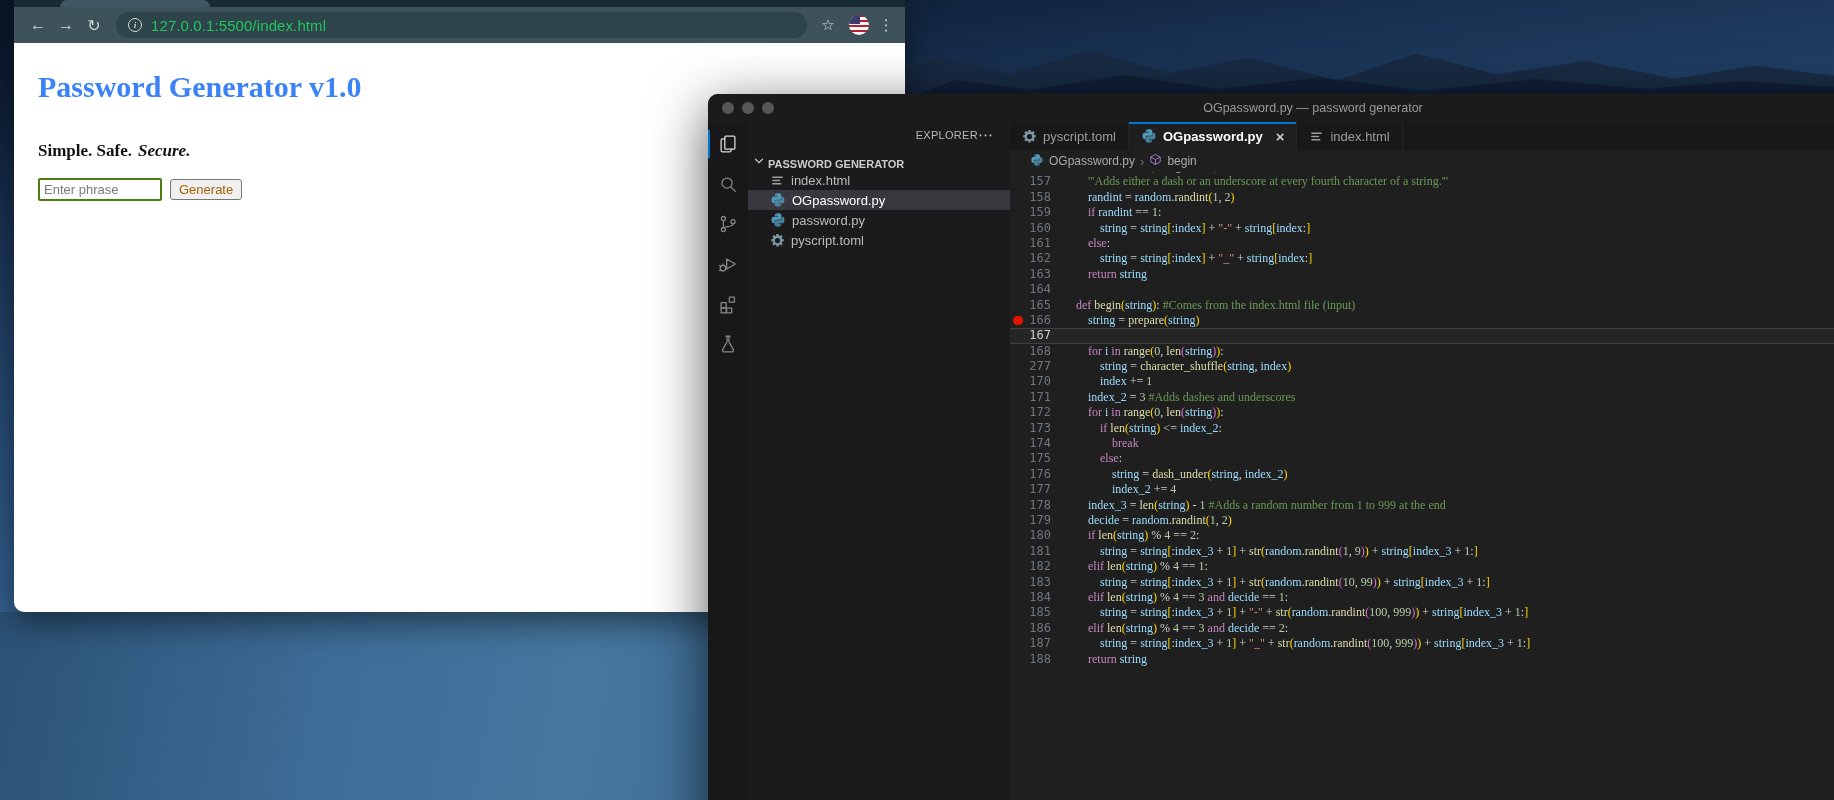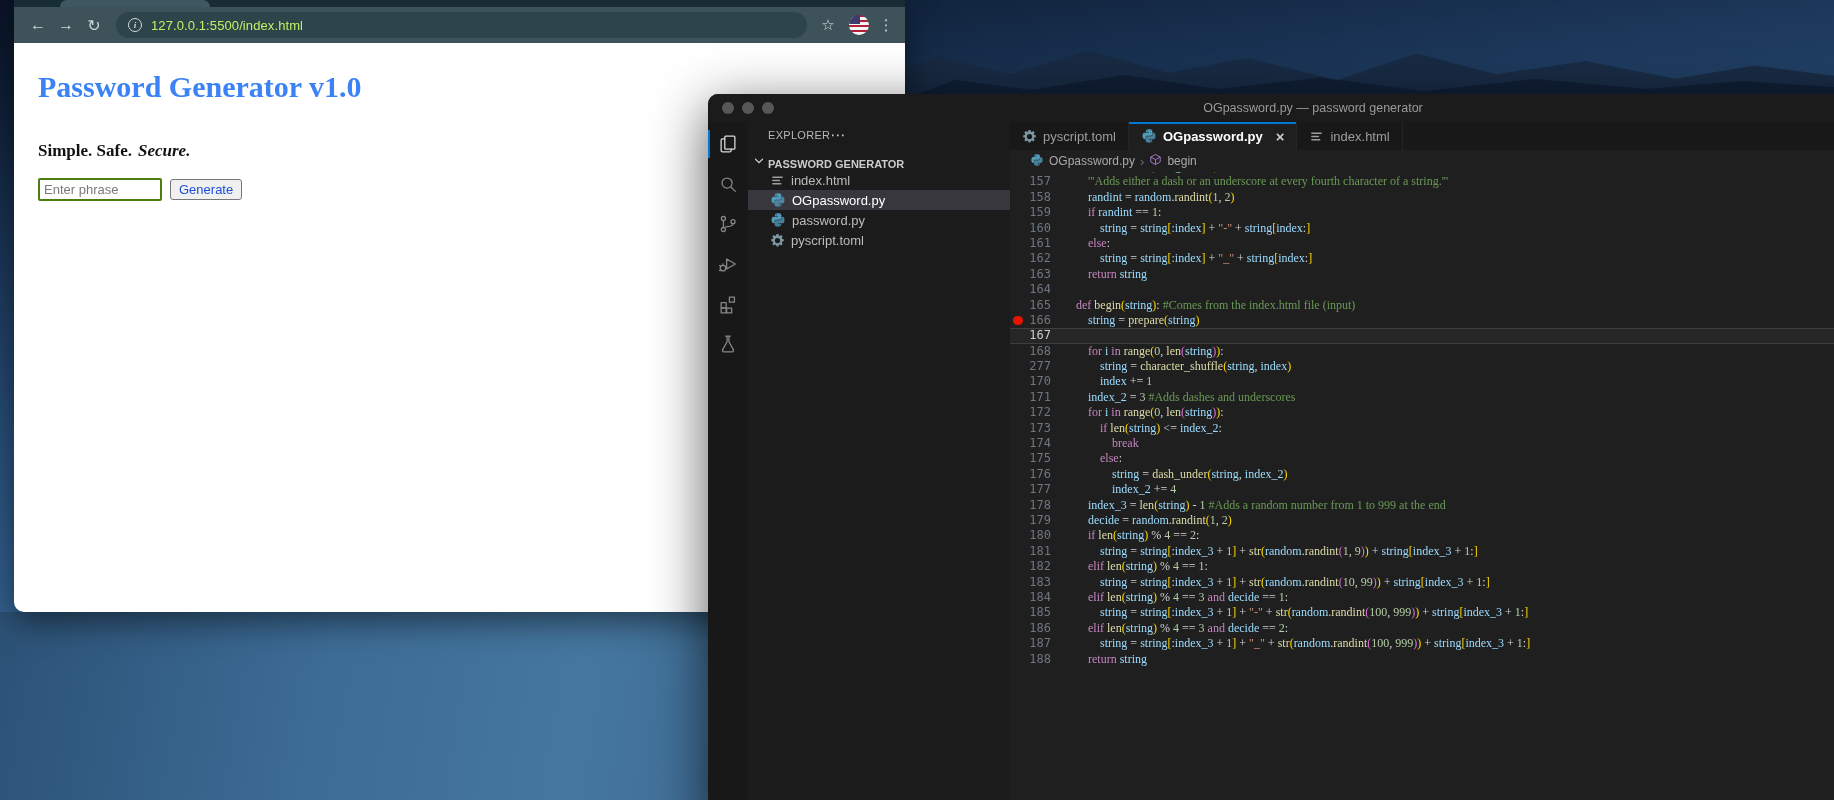--- a/index.html
+++ b/index.html
@@ -20,51 +20,51 @@
   
   .browser { position:absolute; left:14px; top:0; width:891px; height:612px; z-index:1;
     background:#fff; border-radius:0 0 10px 10px; box-shadow:0 10px 32px rgba(0,0,0,.5); }
   .tabstrip { height:7px; background:#172c33; position:relative; }
   .toptab { position:absolute; left:46px; top:0; width:150px; height:7px; background:#3e5862; border-radius:8px 8px 0 0; }
   .toolbar { height:36px; background:#3e5359; display:flex; align-items:center; padding:0 10px; }
   .nav-btn { width:28px; text-align:center; font-size:16px; color:#ccd6d9; cursor:default; }
   .urlbar { flex:1; height:26px; background:#2d444b; border-radius:14px; display:flex; align-items:center; padding:0 12px; gap:9px; margin:0 8px; }
   .info-icon { width:14px; height:14px; border:1.4px solid #cfd6d9; border-radius:50%; color:#cfd6d9;
     font:italic 700 9px "Liberation Serif",serif; display:flex; align-items:center; justify-content:center; flex:none; }
-  .url-text { color:#bef264; font-size:13px; letter-spacing:.1px; }
+  .url-text { color:#22c55e; font-size:15px; letter-spacing:.1px; }
   .star { font-size:15px; color:#d7dde0; width:26px; text-align:center; }
   .avatar { width:20px; height:20px; border-radius:50%; overflow:hidden; position:relative; margin:0 8px; flex:none;
     background:repeating-linear-gradient(180deg,#b22234 0 2.5px,#f6f6f6 2.5px 5px); }
   .canton { position:absolute; left:0; top:0; width:11px; height:9px; background:#3c3b6e; }
   .menu { font-size:15px; color:#ccd6d9; width:18px; text-align:center; }
   .page { padding:13px 24px; }
   .page h1 { font:700 30px "Liberation Serif",serif; color:#3b82f6; margin-top:14px; }
   .page h3 { font:700 17px "Liberation Serif",serif; color:#111; margin-top:37px; }
   .page h3 em { margin-left:6px; }
   .controls { margin-top:17px; display:flex; gap:8px; align-items:center; }
   .controls input { width:124px; font:13px "Liberation Sans",sans-serif; padding:2px 4px; border:2px solid #4d7c0f; border-radius:2px; color:#222; }
   .controls input::placeholder { color:#7a7a7a; }
-  .controls button { font:13px "Liberation Sans",sans-serif; color:#1d4ed8; background:#f0f0f0; border:1px solid #777; border-radius:3px; padding:2px 8px; }
+  .controls button { font:13px "Liberation Sans",sans-serif; color:#a16207; background:#f0f0f0; border:1px solid #777; border-radius:3px; padding:2px 8px; }
 
   
   .vscode { position:absolute; left:708px; top:94px; width:1210px; height:740px; z-index:2;
     background:#1f1f1f; border-radius:10px 10px 0 0; box-shadow:0 14px 55px rgba(0,0,0,.65); }
   .titlebar { height:28px; background:#1b1b1b; border-radius:10px 10px 0 0; display:flex; align-items:center; position:relative; }
   .dots { position:absolute; left:14px; top:8px; display:flex; gap:8px; }
   .dot { width:12px; height:12px; border-radius:50%; background:#575757; }
   .vtitle { margin:0 auto; font-size:12.5px; color:#9a9a9a; }
   .vbody { display:flex; height:712px; }
 
   .activitybar { width:40px; background:#181818; padding-top:2px; flex:none; }
   .ab-item { height:40px; position:relative; display:flex; align-items:center; justify-content:center; color:#868686; }
   .ab-item.active { color:#d9d9d9; }
   .ab-item.active::before { content:''; position:absolute; left:0; top:6px; bottom:6px; width:2px; background:#0078d4; }
 
   .sidebar { width:262px; background:#1b1b1c; flex:none; font-size:13px; }
-  .sb-head { height:26px; display:flex; align-items:center; justify-content:flex-start; padding:0 16px 0 20px; color:#b8b8b8; font-size:11px; letter-spacing:.3px; }
+  .sb-head { height:26px; display:flex; align-items:center; justify-content:flex-end; padding:0 16px 0 20px; color:#b8b8b8; font-size:11px; letter-spacing:.3px; }
   .more { color:#cccccc; font-size:15px; letter-spacing:1px; }
   .sb-section { height:20px; display:flex; align-items:flex-end; gap:2px; padding-left:4px; color:#cccccc; font-size:11px; font-weight:700; margin-top:2px; }
   .file { height:20px; display:flex; align-items:center; gap:6px; padding-left:22px; color:#bcbcbc; }
   .file.sel { background:#37373d; color:#ffffff; }
   .file svg, .tab svg { flex:none; }
 
   .editorcol { flex:1; display:flex; flex-direction:column; min-width:0; background:#1f1f1f; }
   .tabsrow { height:28px; background:#181818; display:flex; flex:none; }
   .tab { display:flex; align-items:center; gap:6px; padding:0 12px; font-size:13px; color:#9d9d9d; background:#181818; border-right:1px solid #252526; }
   .tab.active { background:#1f1f1f; color:#ffffff; box-shadow:inset 0 2px 0 #0078d4; font-weight:700; }

